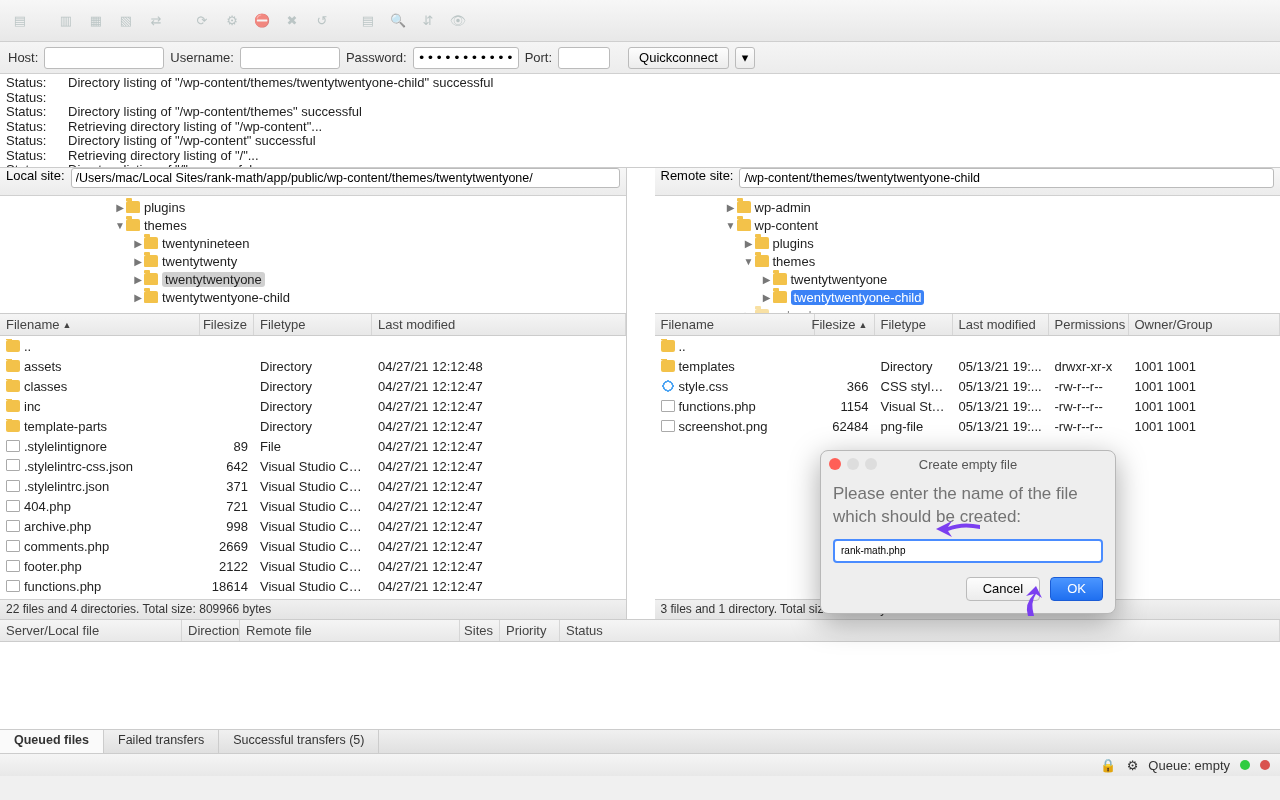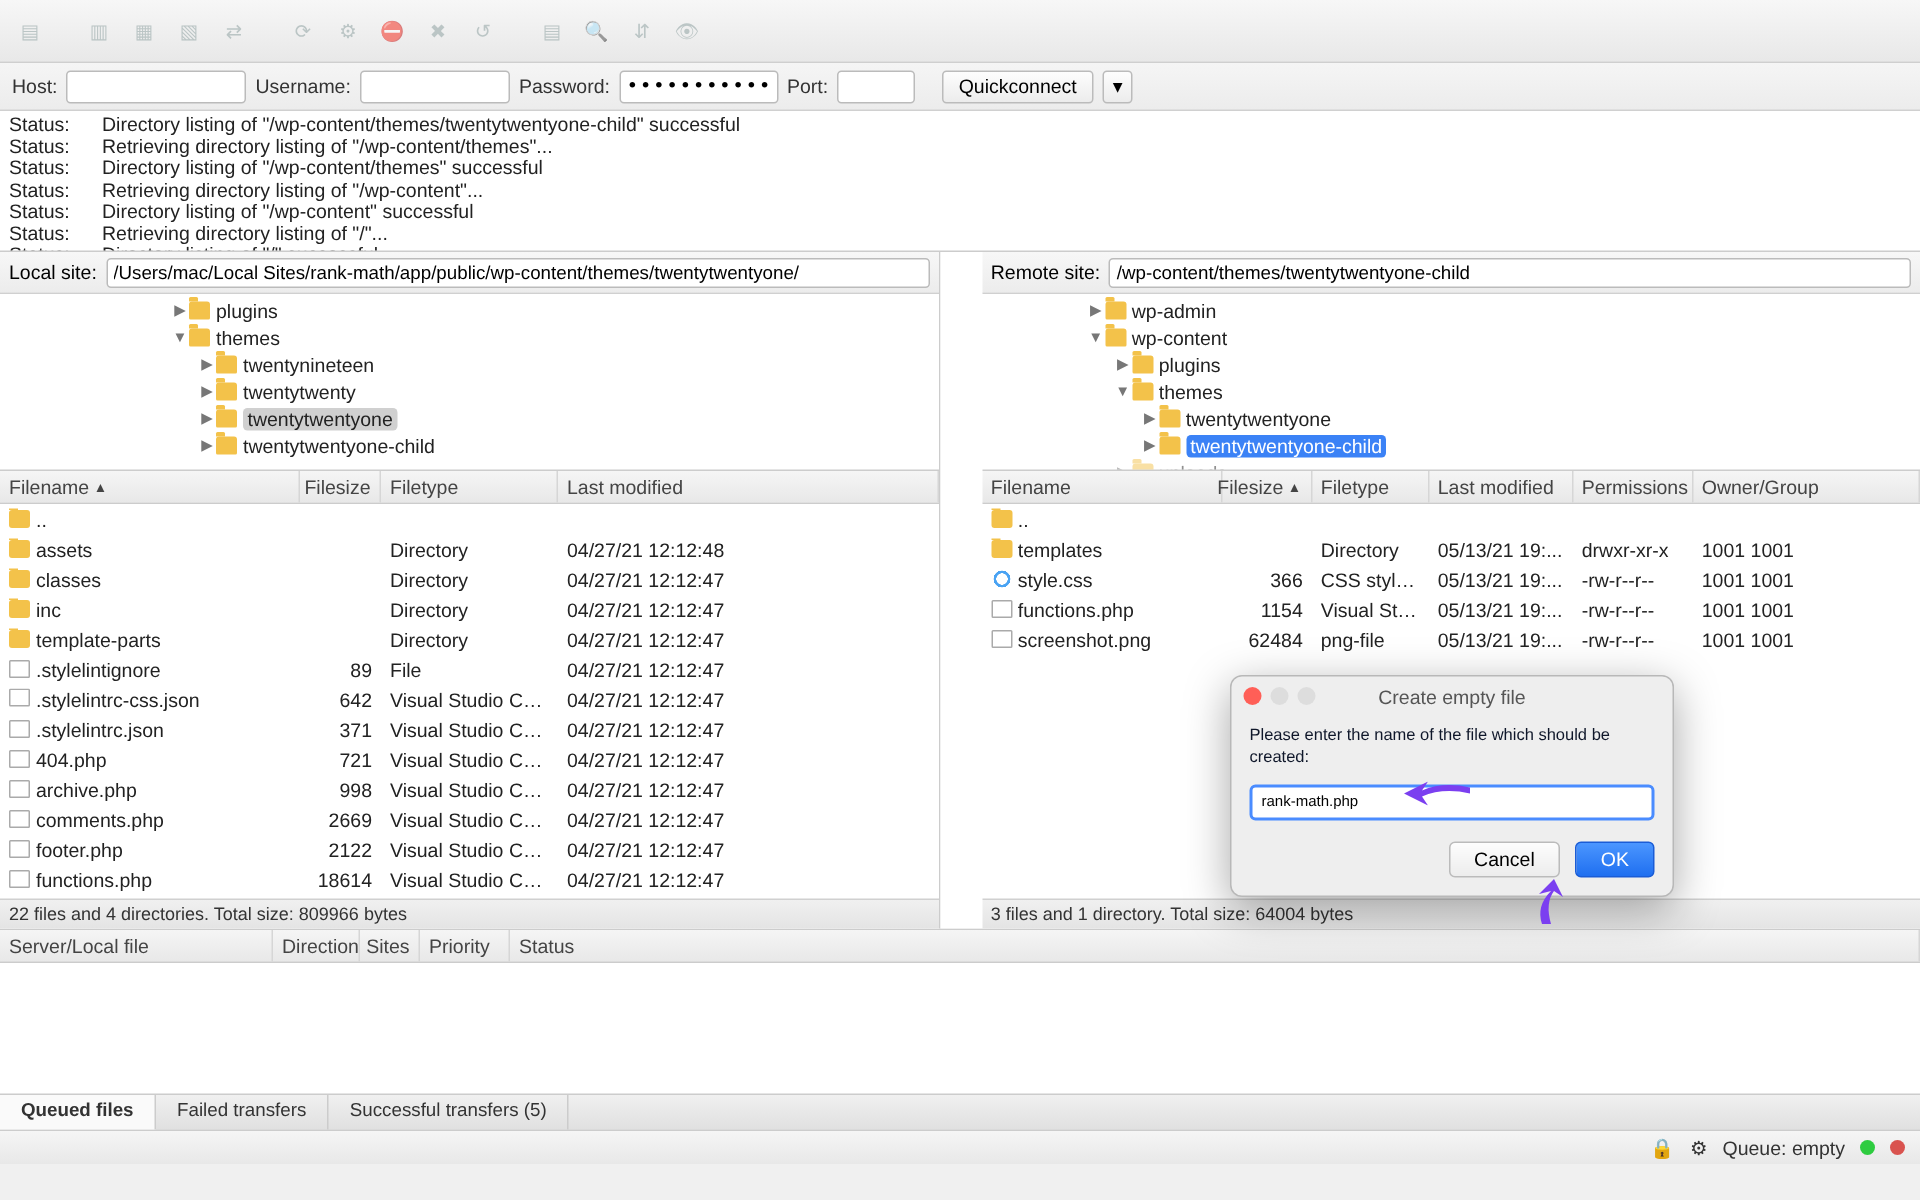--- a/index.html
+++ b/index.html
@@ -11,21 +11,21 @@
 .conn-bar label { color: #333; text-align: center; }
 .conn-bar input { height: 22px; border: 1px solid #bbb; border-radius: 3px; padding: 0 4px; background: #fff; }
 .conn-bar .pwd { letter-spacing: 1px; font-family: monospace; }
 .btn { height: 22px; padding: 0 10px; border: 1px solid #bbb; border-radius: 3px; background: linear-gradient(#fdfdfd,#ececec); cursor: pointer; }
 .log-pane { height: 94px; overflow: hidden; background: #fff; border-bottom: 1px solid #ccc; padding: 2px 0 2px 6px; }
 .log-row { display: flex; font-size: 12.5px; line-height: 14.5px; color: #222; }
 .log-row .lbl { width: 62px; }
 .split { display: flex; height: 452px; border-bottom: 1px solid #ccc; }
 .pane { flex: 1; display: flex; flex-direction: column; border-right: 1px solid #ccc; background: #fff; }
 .pane:last-child { border-right: none; padding-left: 28px; }
-.site-bar { height: 28px; display: flex; align-items: center; padding: 0 6px; gap: 6px; background: linear-gradient(#f7f7f7,#ececec); border-bottom: 1px solid #d0d0d0; }
+.site-bar { height: 28px; display: flex; padding: 0 6px; gap: 6px; background: linear-gradient(#f7f7f7,#ececec); border-bottom: 1px solid #d0d0d0; }
 .site-bar select, .site-bar input.pathbox { flex: 1; height: 20px; border: 1px solid #bbb; border-radius: 3px; padding: 0 4px; background: #fff; font-size: 12.5px; }
 .tree { height: 118px; overflow: hidden; border-bottom: 1px solid #ccc; padding: 2px 0; background: #fff; }
 .tree-item { display: flex; align-items: center; height: 18px; font-size: 12.5px; color: #222; }
 .tree-item .indent { display: inline-block; }
 .disc { width: 12px; text-align: center; color: #777; font-size: 10px; }
 .folder-ico { width: 14px; height: 12px; background: #f3c24a; border-radius: 2px 2px 1px 1px; position: relative; margin-right: 4px; }
 .folder-ico::before { content:""; position:absolute; top:-3px; left:0; width:6px; height:3px; background:#f3c24a; border-radius:1px 1px 0 0; }
 .tree-item.selected span.name { background: #d0d0d0; border-radius: 3px; padding: 0 3px; }
 .tree-item.selected-blue span.name { background: #3b82f6; color: #fff; border-radius: 3px; padding: 0 3px; }
 .file-header { height: 22px; display: flex; align-items: stretch; background: linear-gradient(#f5f5f5,#e8e8e8); border-bottom: 1px solid #ccc; font-size: 12px; color: #444; }
@@ -47,21 +47,21 @@
 .bottom-tabs .tab.active { background: #fafafa; font-weight: 600; }
 .footer { height: 22px; background: linear-gradient(#f5f5f5,#e8e8e8); display: flex; align-items: center; justify-content: flex-end; padding: 0 10px; gap: 10px; font-size: 12px; color: #333; }
 .footer .dot { width: 10px; height: 10px; border-radius: 50%; display: inline-block; }
 .dialog { position: absolute; left: 820px; top: 450px; width: 296px; background: #eee; border: 1px solid #b8b8b8; border-radius: 8px; box-shadow: 0 8px 30px rgba(0,0,0,0.35); }
 .dialog .titlebar { height: 26px; display: flex; align-items: center; padding: 0 8px; gap: 6px; font-size: 12.5px; color: #555; position: relative; }
 .titlebar .tclose { width:12px; height:12px; border-radius:50%; background:#ff5f57; }
 .titlebar .tmin { width:12px; height:12px; border-radius:50%; background:#ddd; }
 .titlebar .tmax { width:12px; height:12px; border-radius:50%; background:#ddd; }
 .titlebar .title { position:absolute; left:0; right:0; text-align:center; pointer-events: none; }
 .dialog .body { padding: 6px 12px 12px 12px; }
-.dialog .body .msg { font-size: 11px; color: #0f172a; line-height: 1.35; margin-bottom: 10px; }
+.dialog .body .msg { font-size: 17px; color: #737373; line-height: 1.35; margin-bottom: 10px; }
 .dialog .body input { width: 100%; height: 24px; border: 2px solid #4a8cff; border-radius: 4px; padding: 0 6px; font-size: 10px; outline: none; margin-bottom: 14px; }
 .dialog .btns { display: flex; justify-content: flex-end; gap: 10px; }
 .dialog .btns button { height: 24px; padding: 0 16px; border: 1px solid #bbb; border-radius: 4px; background: linear-gradient(#fdfdfd,#ececec); font-size: 13px; cursor: pointer; }
 .dialog .btns button.primary { background: linear-gradient(#4b96ff,#1f6ff0); color: #fff; border-color: #1a5cd6; }
 .arrow { position: absolute; pointer-events: none; }
 .arrow.a1 { left: 936px; top: 521px; width: 44px; height: 16px; }
 .arrow.a2 { left: 1022px; top: 586px; width: 30px; height: 30px; }
 .arrow svg path { fill: #7b3ff0; }
 .sort-ind { margin-left: 3px; font-size: 9px; }
 </style>
@@ -102,21 +102,20 @@
   <button class="btn" style="padding:0 6px">▾</button>
 </div>
 
 <div class="log-pane" id="log-pane">
     <div class="log-row">
       <span class="lbl">Status:</span>
       <span>Directory listing of "/wp-content/themes/twentytwentyone-child" successful</span>
     </div>
     <div class="log-row">
       <span class="lbl">Status:</span>
-      <span>Retrieving directory listing of "/wp-content/themes"...</span>
     </div>
     <div class="log-row">
       <span class="lbl">Status:</span>
       <span>Directory listing of "/wp-content/themes" successful</span>
     </div>
     <div class="log-row">
       <span class="lbl">Status:</span>
       <span>Retrieving directory listing of "/wp-content"...</span>
     </div>
     <div class="log-row">
@@ -378,20 +377,21 @@
           <div class="col" style="width:80px">1001 1001</div>
         </div>
       </div>
     <div class="status-foot">3 files and 1 directory. Total size: 64004 bytes</div>
   </div>
 </div>
 
 <div class="queue-head">
   <div class="col" style="width:182px">Server/Local file</div>
   <div class="col" style="width:58px">Direction</div>
+  <div class="col" style="width:220px">Remote file</div>
   <div class="col" style="width:40px;justify-content:flex-end">Sites</div>
   <div class="col" style="width:60px">Priority</div>
   <div class="col" style="flex:1">Status</div>
 </div>
 <div class="queue-body"></div>
 
 <div class="bottom-tabs">
   <div class="tab active">Queued files</div>
   <div class="tab">Failed transfers</div>
   <div class="tab">Successful transfers (5)</div>

